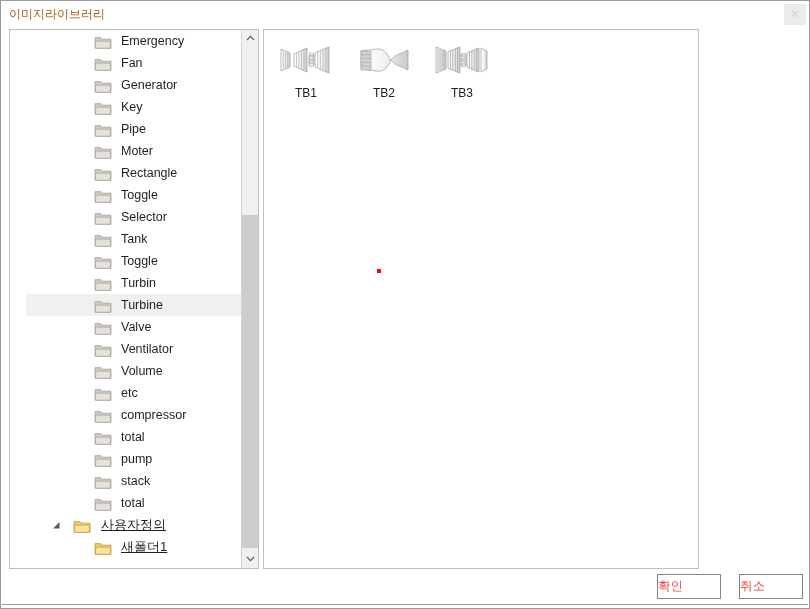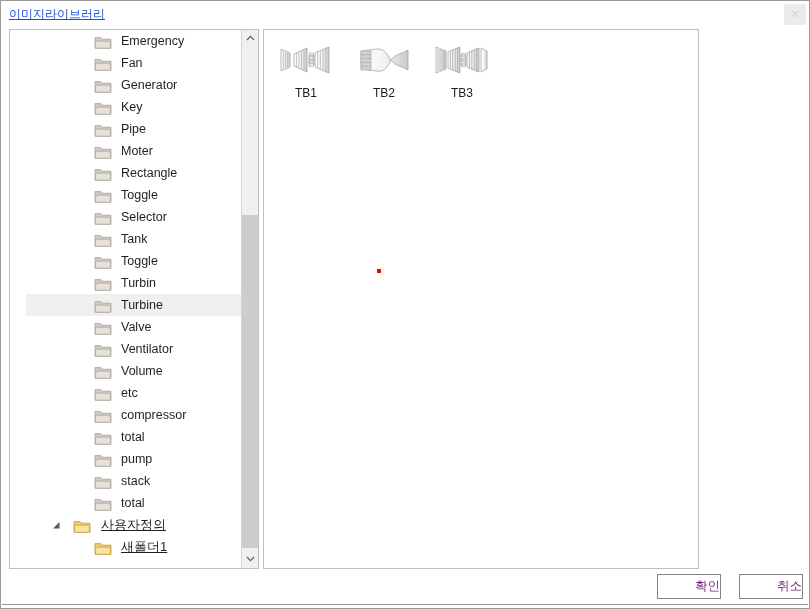--- a/index.html
+++ b/index.html
@@ -30,23 +30,22 @@
     left: 0; top: 0;
     width: 808px;
     height: 26px;
     background: #ffffff;
   }
   #title-text {
     position: absolute;
     left: 8px;
     top: 5px;
     font-size: 12px;
-    color: #1d4ed8;
+    color: #a16207;
     white-space: nowrap;
-    text-decoration: underline;
   }
   #close-button {
     position: absolute;
     right: 3px;
     top: 3px;
     width: 22px;
     height: 21px;
     background: #ebebeb;
     color: #d6d6d6;
     font-size: 12px;
@@ -199,22 +198,22 @@
   }
   .btn {
     position: absolute;
     top: 573px;
     width: 64px;
     height: 25px;
     background: #ffffff;
     border: 1px solid #848484;
     font-family: "Liberation Sans", sans-serif;
     font-size: 12.5px;
-    color: #701a75;
-    text-align: right;
+    color: #ef4444;
+    text-align: left;
     line-height: 23px;
     box-sizing: border-box;
     cursor: pointer;
   }
   #btn-ok { left: 656px; }
   #btn-cancel { left: 738px; }
 </style>
 </head>
 <body>
 

